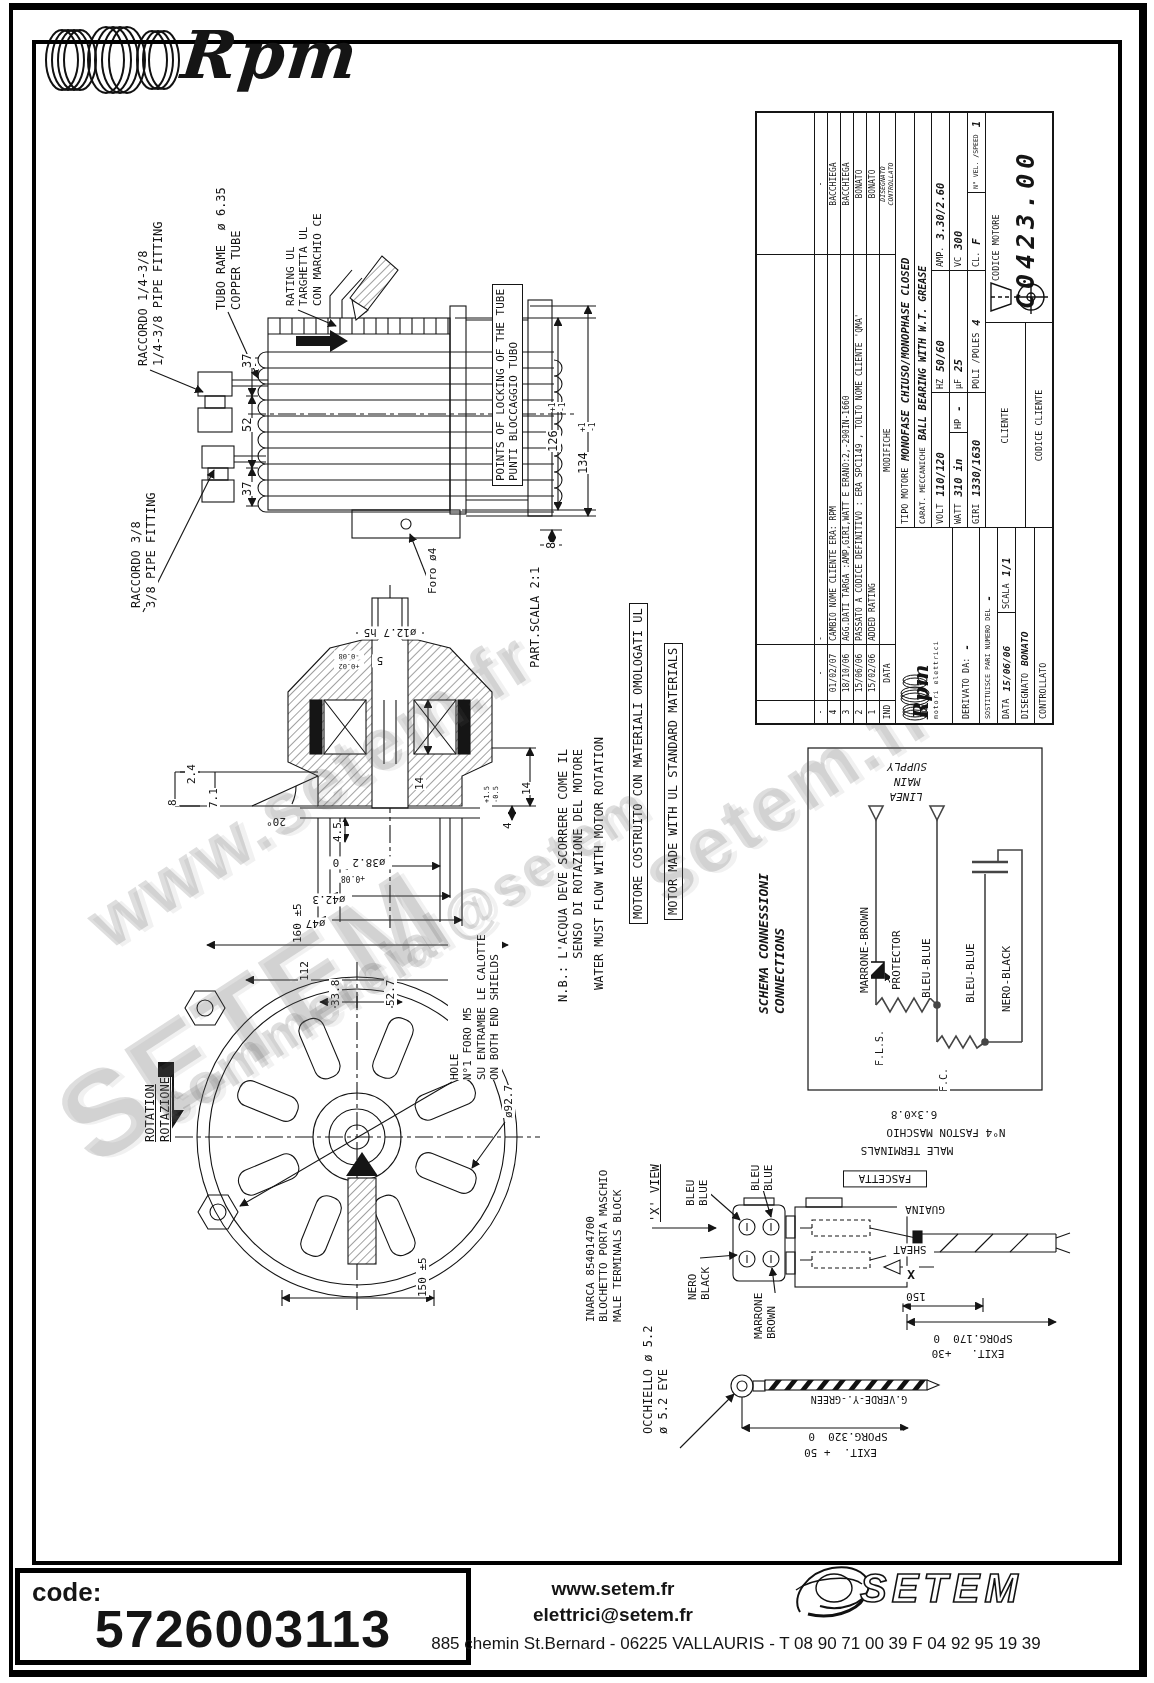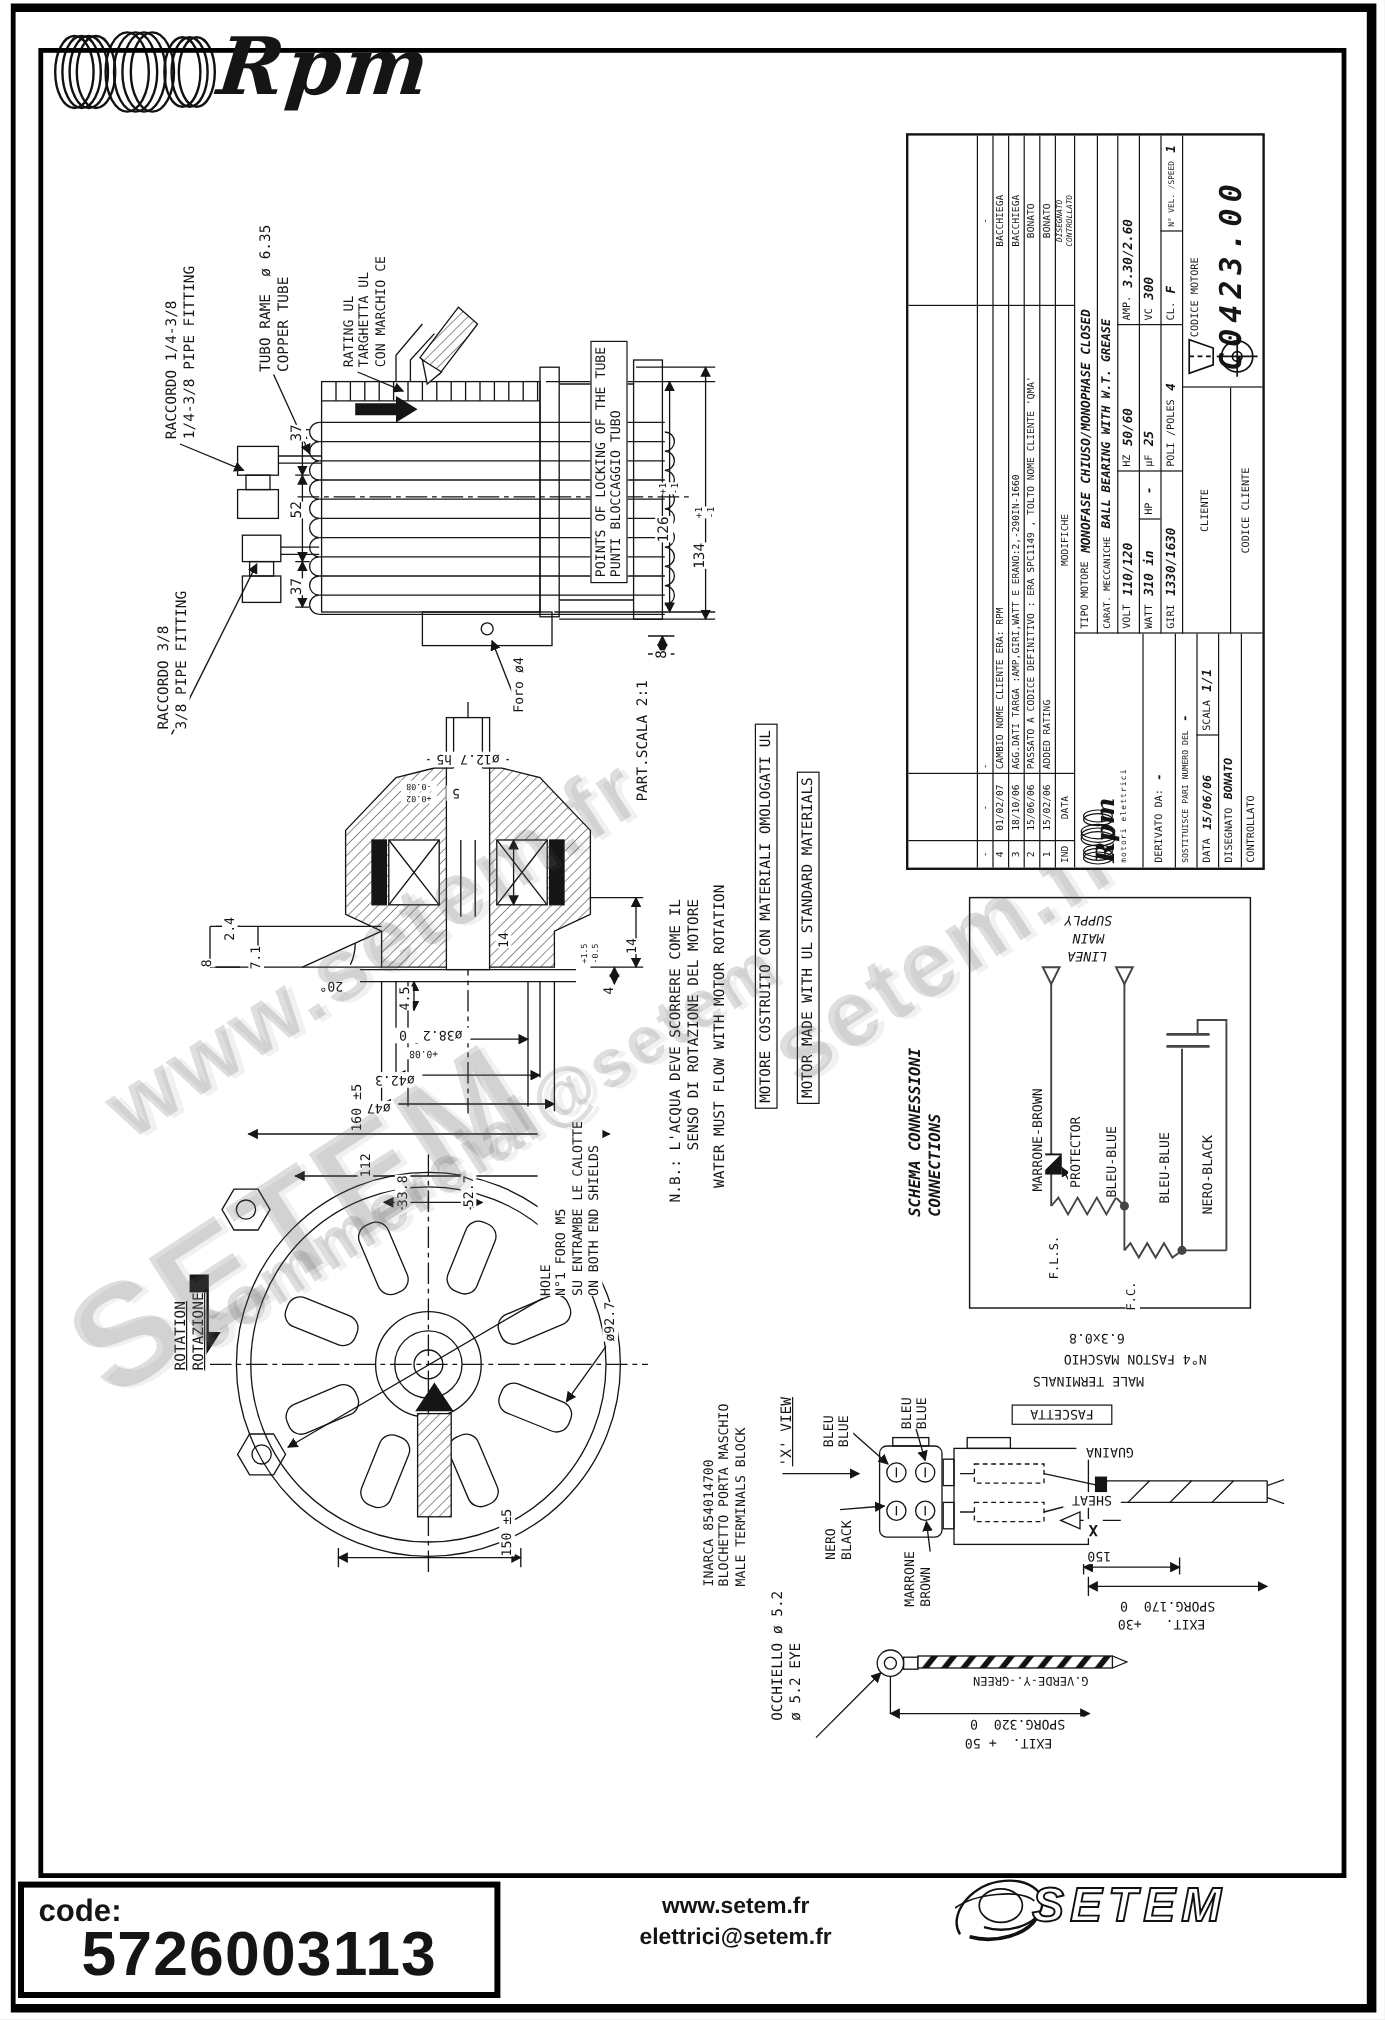--- a/index.html
+++ b/index.html
@@ -34,21 +34,21 @@
   .tc{position:absolute;top:0;height:100%;display:flex;align-items:center;justify-content:center;
       font-size:8px;overflow:hidden;}
   .tc.left{justify-content:flex-start;padding-left:4px;box-sizing:border-box;}
   .pair{position:absolute;display:flex;align-items:center;gap:7px;padding:0 4px;box-sizing:border-box;overflow:hidden;}
   .tl{font-size:8.5px;} .cadv{font-style:italic;font-weight:bold;font-size:10.5px;white-space:nowrap;}
   .two{flex-direction:column;line-height:1;justify-content:center;font-size:6.5px;gap:1px;font-style:normal;}
   .cm{position:absolute;left:14px;top:26px;font:bold italic 25px "DejaVu Sans Mono",monospace;letter-spacing:5px;}
   .rpm-s{font:bold italic 21px "DejaVu Serif",serif;}
   .rpm-sub{font-size:6.5px;letter-spacing:1px;}
   
-  .codebox{position:absolute;left:15px;top:1568px;width:402px;height:97px;border:5px solid #000;box-sizing:border-box;}
+  .codebox{position:absolute;left:15px;top:1568px;width:456px;height:97px;border:5px solid #000;box-sizing:border-box;}
   .codebox .cl1{position:absolute;left:12px;top:4px;font:bold 26px "Liberation Sans",sans-serif;}
   .codebox .cl2{position:absolute;left:0;right:0;top:26px;text-align:center;font:bold 52px "Liberation Sans",sans-serif;letter-spacing:1px;}
   .weblines{position:absolute;left:468px;top:1576px;width:290px;text-align:center;
             font:bold 19px "Liberation Sans",sans-serif;line-height:1.35;}
   .address{position:absolute;left:430px;top:1634px;width:612px;text-align:center;
            font:17px "Liberation Sans",sans-serif;white-space:nowrap;}
   .setemtxt{font:bold italic 40px "Liberation Sans",sans-serif;letter-spacing:5px;
             color:#fff;-webkit-text-stroke:1.6px #111;text-shadow:none;}
   .setemwrap{position:absolute;left:860px;top:1566px;}
 </style>
@@ -567,14 +567,15 @@
     <span class="cl1">code:</span>
     <span class="cl2">5726003113</span>
   </div>
   <div class="weblines">
     <div>www.setem.fr</div>
     <div>elettrici@setem.fr</div>
   </div>
   <div class="setemwrap">
     <span class="setemtxt">SETEM</span>
   </div>
+  <div class="address">885 chemin St.Bernard  -  06225 VALLAURIS  -  T 08 90 71 00 39   F 04 92 95 19 39</div>
 
 </div>
 
 </body></html>

